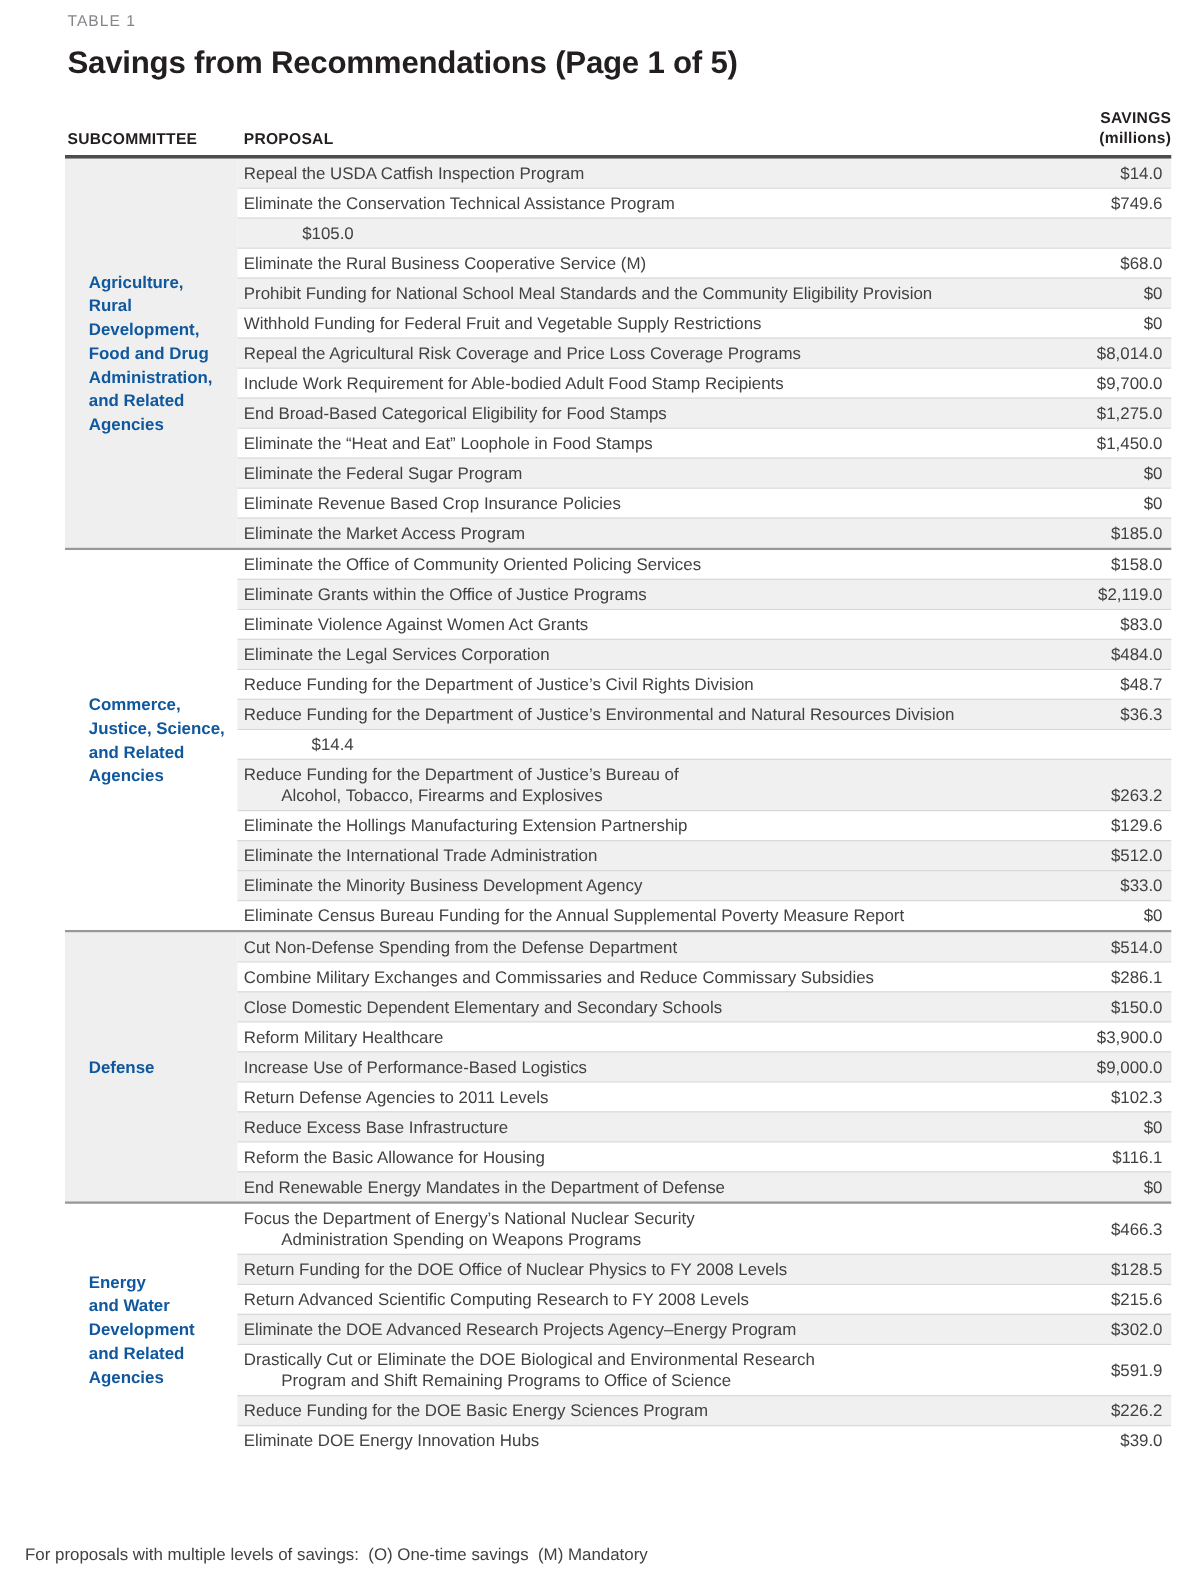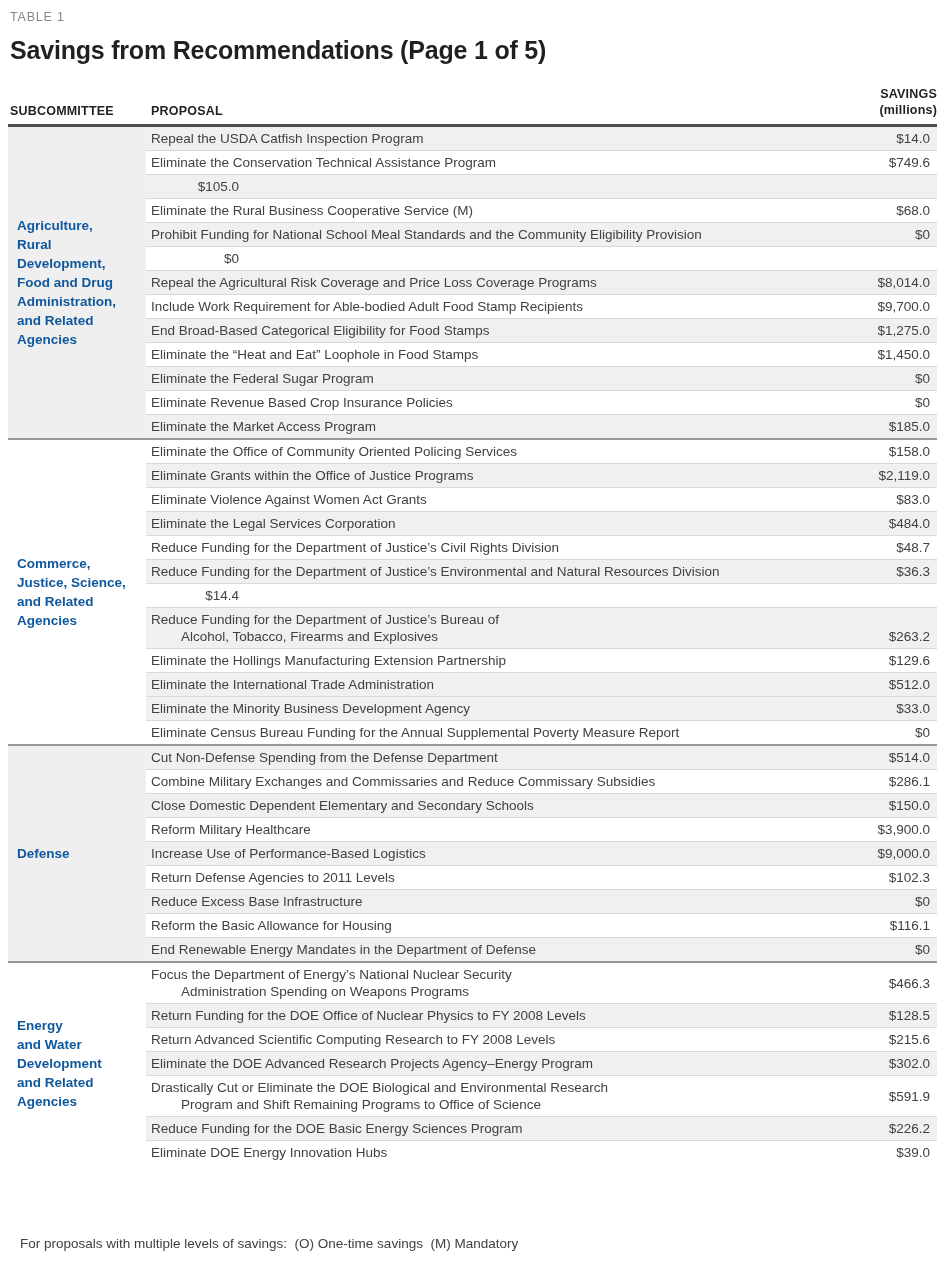--- a/index.html
+++ b/index.html
@@ -12,34 +12,34 @@
     --label_gray:#848689;
     --text:#414042;
     --title_color:#231f20;
   }
   *{box-sizing:border-box;}
   html,body{margin:0;padding:0;}
   body{
     width:945px;height:1264px;background:#ffffff;position:relative;overflow:hidden;
     font-family:"Liberation Sans", sans-serif;color:var(--text);
   }
-  .page{padding:10px 8px 0 8px;}
+  .page{padding:10px 8px 0 8px;margin-left:44px;}
   .table-label{font-size:12.5px;color:var(--label_gray);letter-spacing:.8px;padding-left:2px;}
   .title{font-size:25px;font-weight:bold;color:var(--title_color);margin:12px 0 0 2px;line-height:28px;letter-spacing:-.2px;}
   .thead{
     display:flex;align-items:flex-end;margin-top:22px;padding-bottom:6px;
     border-bottom:3px solid var(--header_rule);
     font-weight:bold;font-size:12.5px;color:var(--title_color);letter-spacing:.2px;
   }
   .col-sub{width:138px;flex:none;padding-left:2px;}
   .col-prop{flex:1;min-width:0;padding-left:5px;}
   .col-sav{width:120px;flex:none;text-align:right;line-height:16px;padding-right:0px;}
   .group{display:flex;}
   .group + .group{border-top:2px solid var(--group_divider);}
-  .group-left{width:138px;flex:none;display:flex;align-items:center;padding-left:9px;}
+  .group-left{width:138px;flex:none;display:flex;align-items:center;padding-left:19px;}
   .group-left.shaded{background:var(--left_shade);}
   .group-label{font-weight:bold;color:var(--accent_blue);font-size:13.5px;line-height:19px;}
   .group-rows{flex:1;min-width:0;}
   .row{display:flex;align-items:center;}
   .row + .row{border-top:1px solid var(--row_divider);}
   .row.stripe{background:var(--stripe);align-items:flex-end;}
   .row-prop{flex:1;min-width:0;padding:3px 8px 3px 5px;font-size:13.5px;line-height:17px;}
   .row-prop .l2{padding-left:30px;}
   .row-sav{width:100px;flex:none;text-align:right;padding:3px 7px 3px 0;font-size:13.5px;line-height:17px;}
   .footnote{position:absolute;left:20px;top:1236px;font-size:13.5px;color:var(--text);}
@@ -95,20 +95,23 @@
             </div>
             <div class="row-sav">$68.0</div>
           </div>
           <div class="row stripe">
             <div class="row-prop">
               <div>Prohibit Funding for National School Meal Standards and the Community Eligibility Provision</div>
             </div>
             <div class="row-sav">$0</div>
           </div>
           <div class="row">
+            <div class="row-prop">
+              <div>Withhold Funding for Federal Fruit and Vegetable Supply Restrictions</div>
+            </div>
             <div class="row-sav">$0</div>
           </div>
           <div class="row stripe">
             <div class="row-prop">
               <div>Repeal the Agricultural Risk Coverage and Price Loss Coverage Programs</div>
             </div>
             <div class="row-sav">$8,014.0</div>
           </div>
           <div class="row">
             <div class="row-prop">

